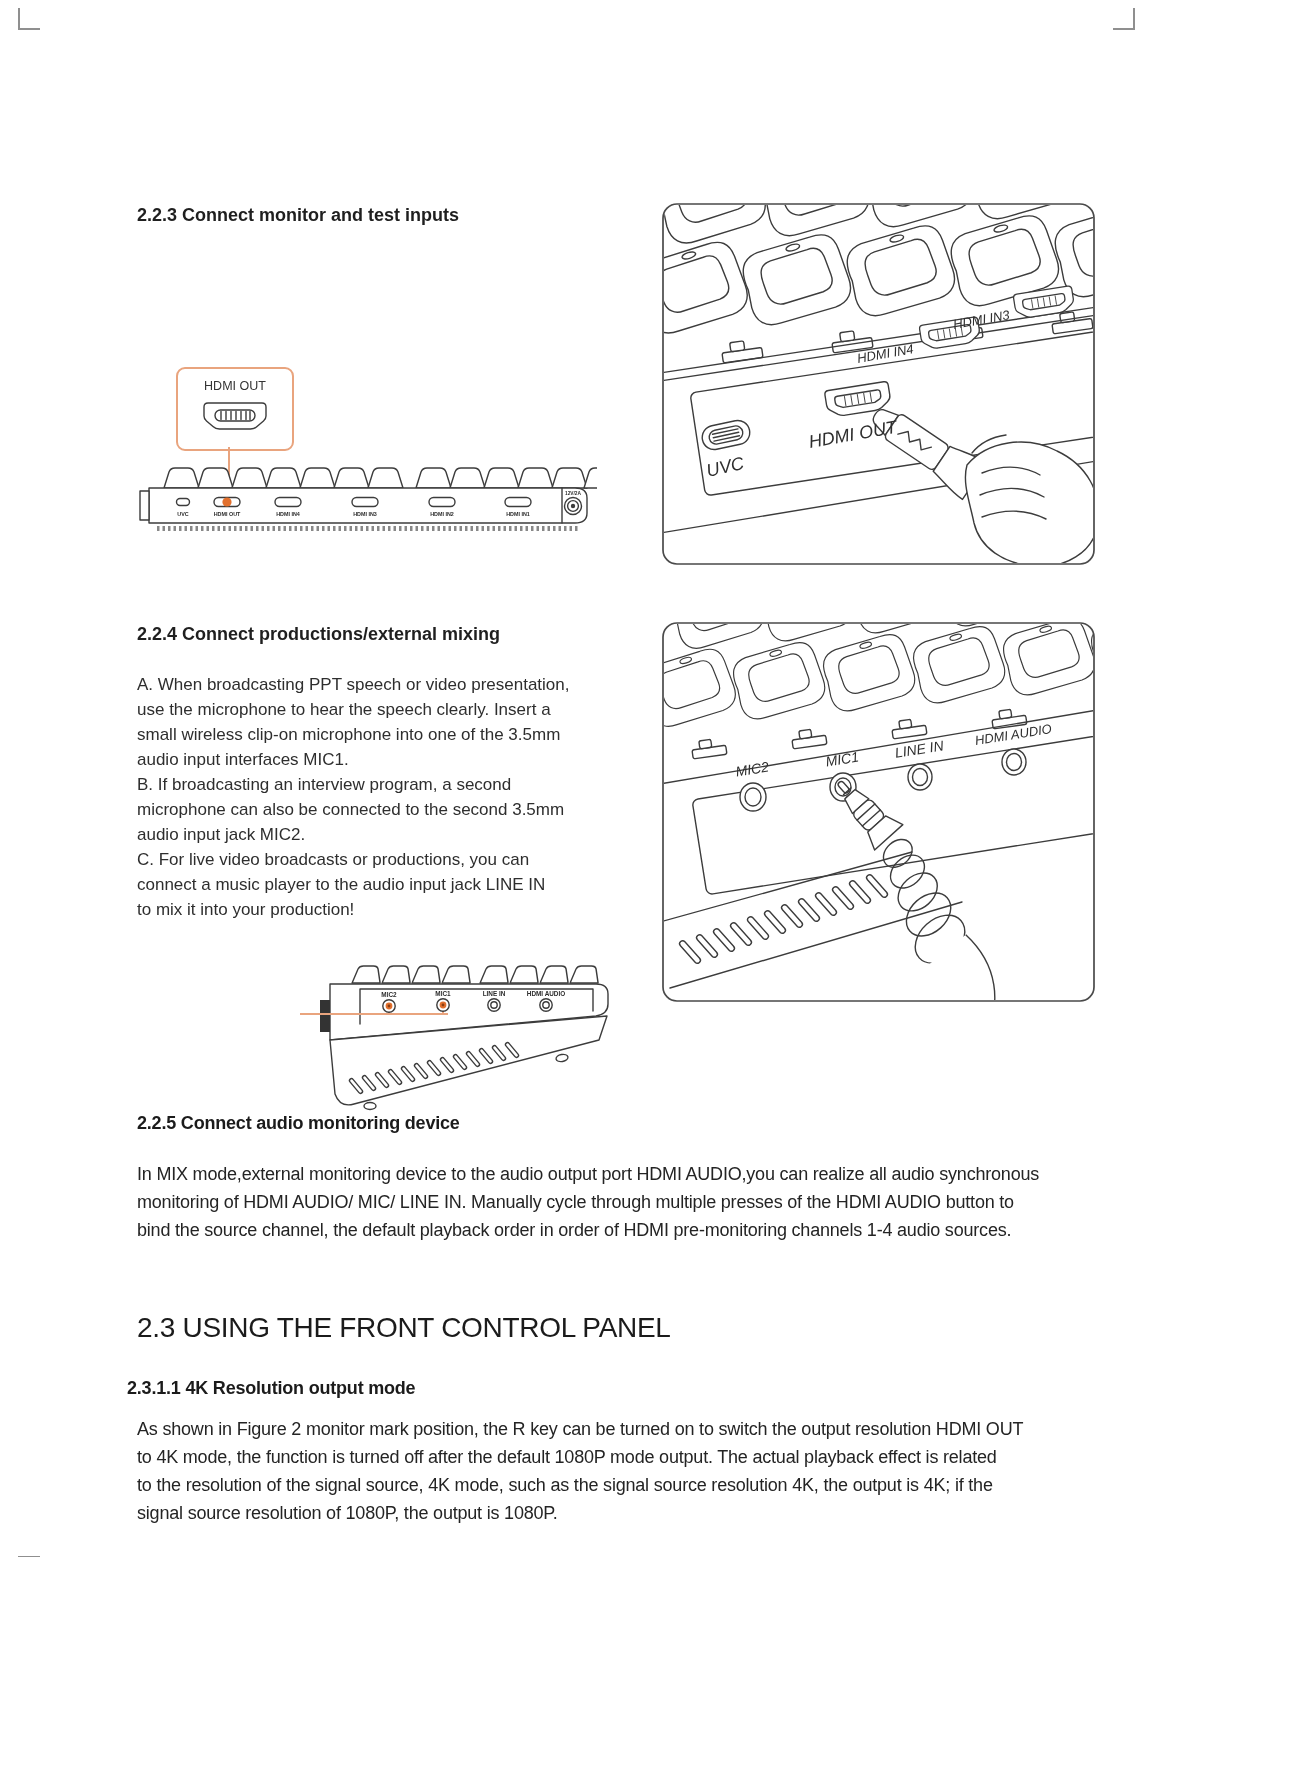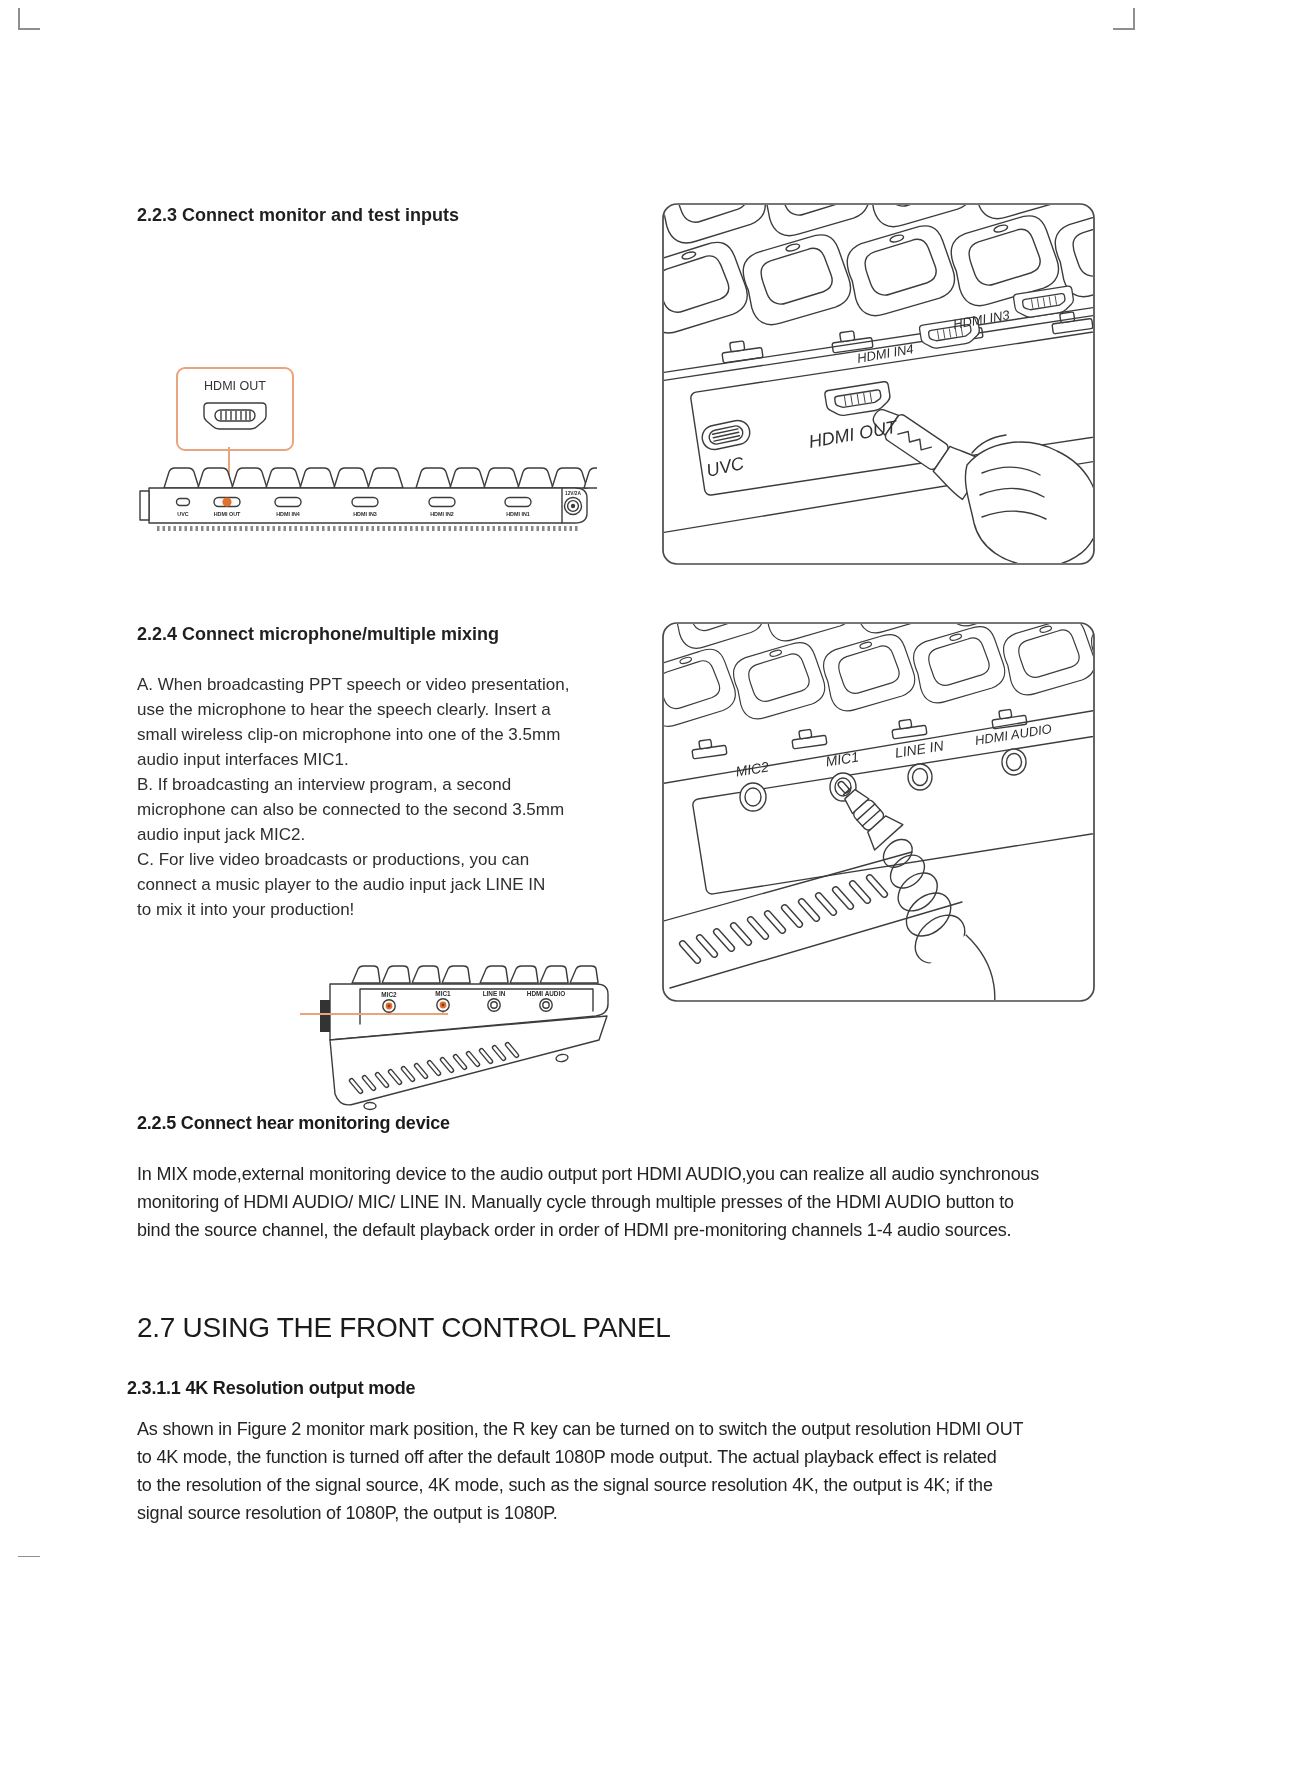--- a/index.html
+++ b/index.html
@@ -169,21 +169,21 @@
       </g>
 
       <text class="iso-label" font-size="18" x="46" y="274" transform="rotate(-13 46 274)">UVC</text>
       <text class="iso-label" font-size="18" x="148" y="245" transform="rotate(-10 148 245)">HDMI OUT</text>
       <text class="iso-label" font-size="13" x="196" y="160" transform="rotate(-10 196 160)">HDMI IN4</text>
       <text class="iso-label" font-size="13" x="292" y="126" transform="rotate(-10 292 126)">HDMI IN3</text>
     </g>
     <rect x="1" y="1" width="431" height="360" rx="14" fill="none" stroke="#4a4a4a" stroke-width="1.7"></rect>
   </svg>
 
-  <div class="abs h-small" style="left:137px;top:624px;">2.2.4 Connect microphone/multiple mixing</div>
+  <div class="abs h-small" style="left:137px;top:624px;">2.2.4 Connect productions/external mixing</div>
   <div class="abs body-txt" style="left:137px;top:672px;width:520px;">A. When broadcasting PPT speech or video presentation,
 use the microphone to hear the speech clearly. Insert a
 small wireless clip-on microphone into one of the 3.5mm
 audio input interfaces MIC1.
 B. If broadcasting an interview program, a second
 microphone can also be connected to the second 3.5mm
 audio input jack MIC2.
 C. For live video broadcasts or productions, you can
 connect a music player to the audio input jack LINE IN
 to mix it into your production!</div>
@@ -392,26 +392,26 @@
       <circle class="art" cx="246" cy="57" r="3.2"></circle>
     </g>
     <g font-size="6.4" font-weight="bold" text-anchor="middle" fill="#222">
       <text x="89" y="49">MIC2</text>
       <text x="143" y="48">MIC1</text>
       <text x="194" y="48">LINE IN</text>
       <text x="246" y="48">HDMI AUDIO</text>
     </g>
   </svg>
 
-  <div class="abs h-cond" style="left:137px;top:1113px;">2.2.5 Connect hear monitoring device</div>
+  <div class="abs h-cond" style="left:137px;top:1113px;">2.2.5 Connect audio monitoring device</div>
   <div class="abs body-wide" style="left:137px;top:1160px;width:1065px;">In MIX mode,external monitoring device to the audio output port HDMI AUDIO,you can realize all audio synchronous
 monitoring of HDMI AUDIO/ MIC/ LINE IN. Manually cycle through multiple presses of the HDMI AUDIO button to
 bind the source channel, the default playback order in order of HDMI pre-monitoring channels 1-4 audio sources.</div>
 
-  <div class="abs h-big" style="left:137px;top:1312px;">2.7 USING THE FRONT CONTROL PANEL</div>
+  <div class="abs h-big" style="left:137px;top:1312px;">2.3 USING THE FRONT CONTROL PANEL</div>
 
   <div class="abs h-cond" style="left:127px;top:1378px;">2.3.1.1 4K Resolution output mode</div>
   <div class="abs body-wide" style="left:137px;top:1415px;width:1065px;">As shown in Figure 2 monitor mark position, the R key can be turned on to switch the output resolution HDMI OUT
 to 4K mode, the function is turned off after the default 1080P mode output. The actual playback effect is related
 to the resolution of the signal source, 4K mode, such as the signal source resolution 4K, the output is 4K; if the
 signal source resolution of 1080P, the output is 1080P.</div>
 
   <div class="abs pagenum" style="left:635px;top:1628px;width:40px;">8</div>
 
 </div>

